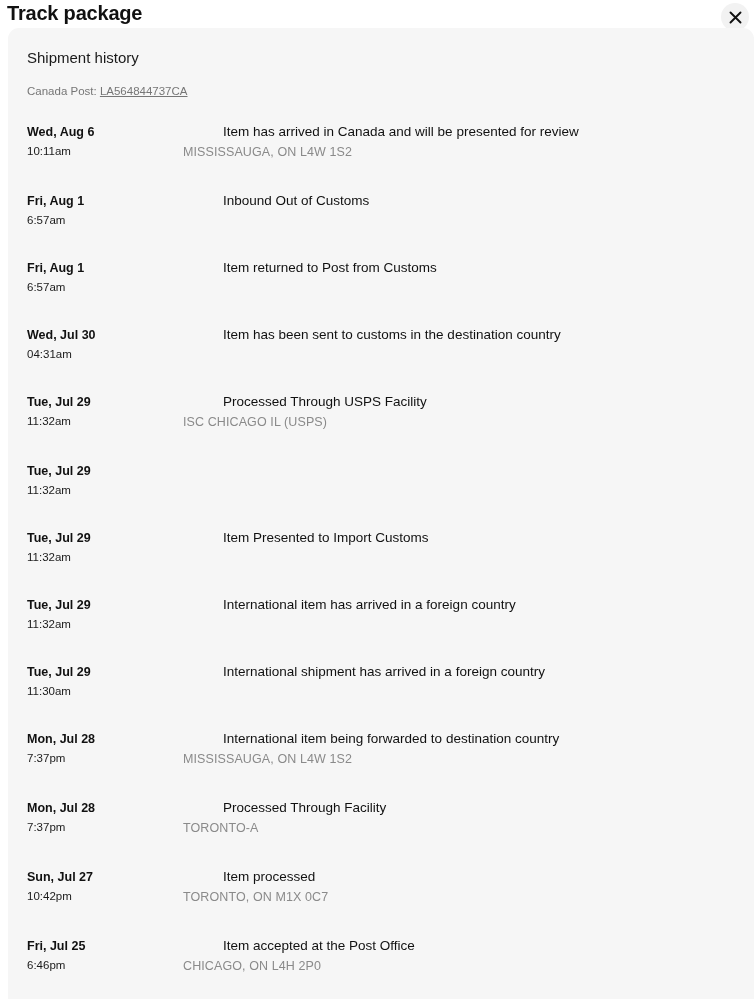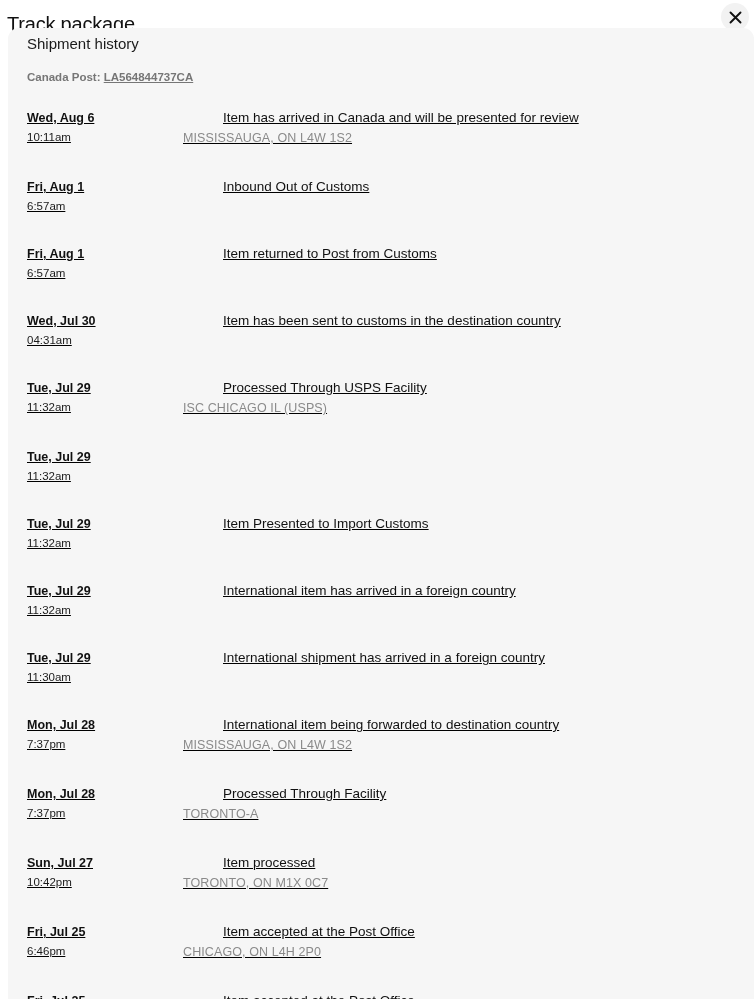--- a/index.html
+++ b/index.html
@@ -20,26 +20,26 @@
   .header {
     position: relative;
     height: 28px;
     background: #ffffff;
     display: flex;
     align-items: flex-start;
   }
 
   .header-title {
     font-size: 20px;
-    font-weight: normal;
+    font-weight: bold;
     color: #111111;
     letter-spacing: -0.2px;
     padding-left: 7px;
     line-height: 24px;
-    margin-top: 12px;
+    margin-top: 1px;
   }
 
   .close-button {
     position: absolute;
     top: 3px;
     right: 6px;
     width: 28px;
     height: 28px;
     border-radius: 50%;
     background: #f2f2f2;
@@ -68,48 +68,47 @@
   .panel-inner {
     padding: 0;
   }
 
   .section-title {
     font-size: 15px;
     font-weight: 400;
     color: #1a1a1a;
     padding: 6px 0 0 19px;
     line-height: 20px;
+    margin-top: 14px;
   }
 
   .carrier-line {
     font-size: 11.5px;
     color: #767676;
     padding: 16px 1px 0 19px;
     line-height: 15px;
-    font-weight: bold;
   }
 
   .carrier-link {
     color: #767676;
     text-decoration: underline;
     text-underline-offset: 1px;
     cursor: pointer;
   }
 
   
   .timeline {
     padding-top: 22px;
   }
 
   .event-row {
     display: flex;
     align-items: flex-start;
     padding-left: 19px;
     padding-bottom: 27px;
-    text-decoration: underline;
   }
 
   .event-when {
     width: 156px;
     flex: 0 0 156px;
     padding-top: 1px;
   }
 
   .event-date {
     font-size: 12.5px;

